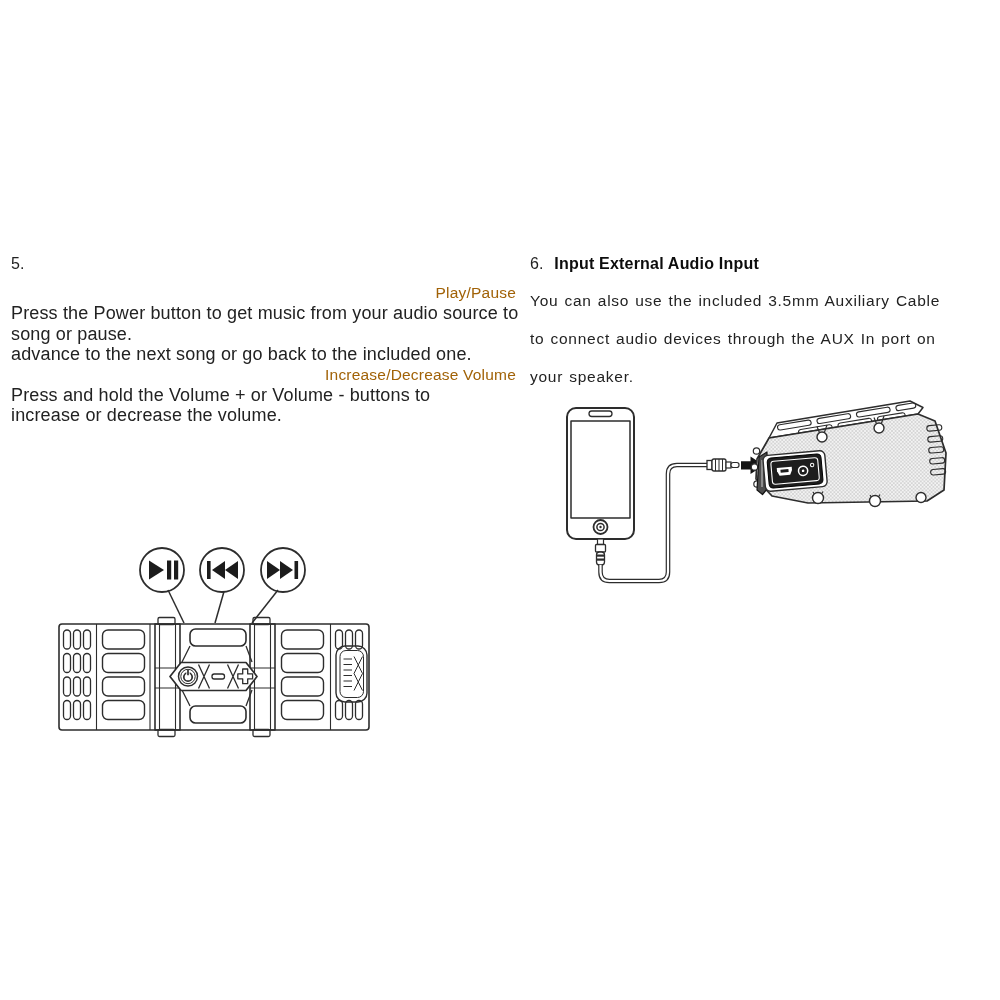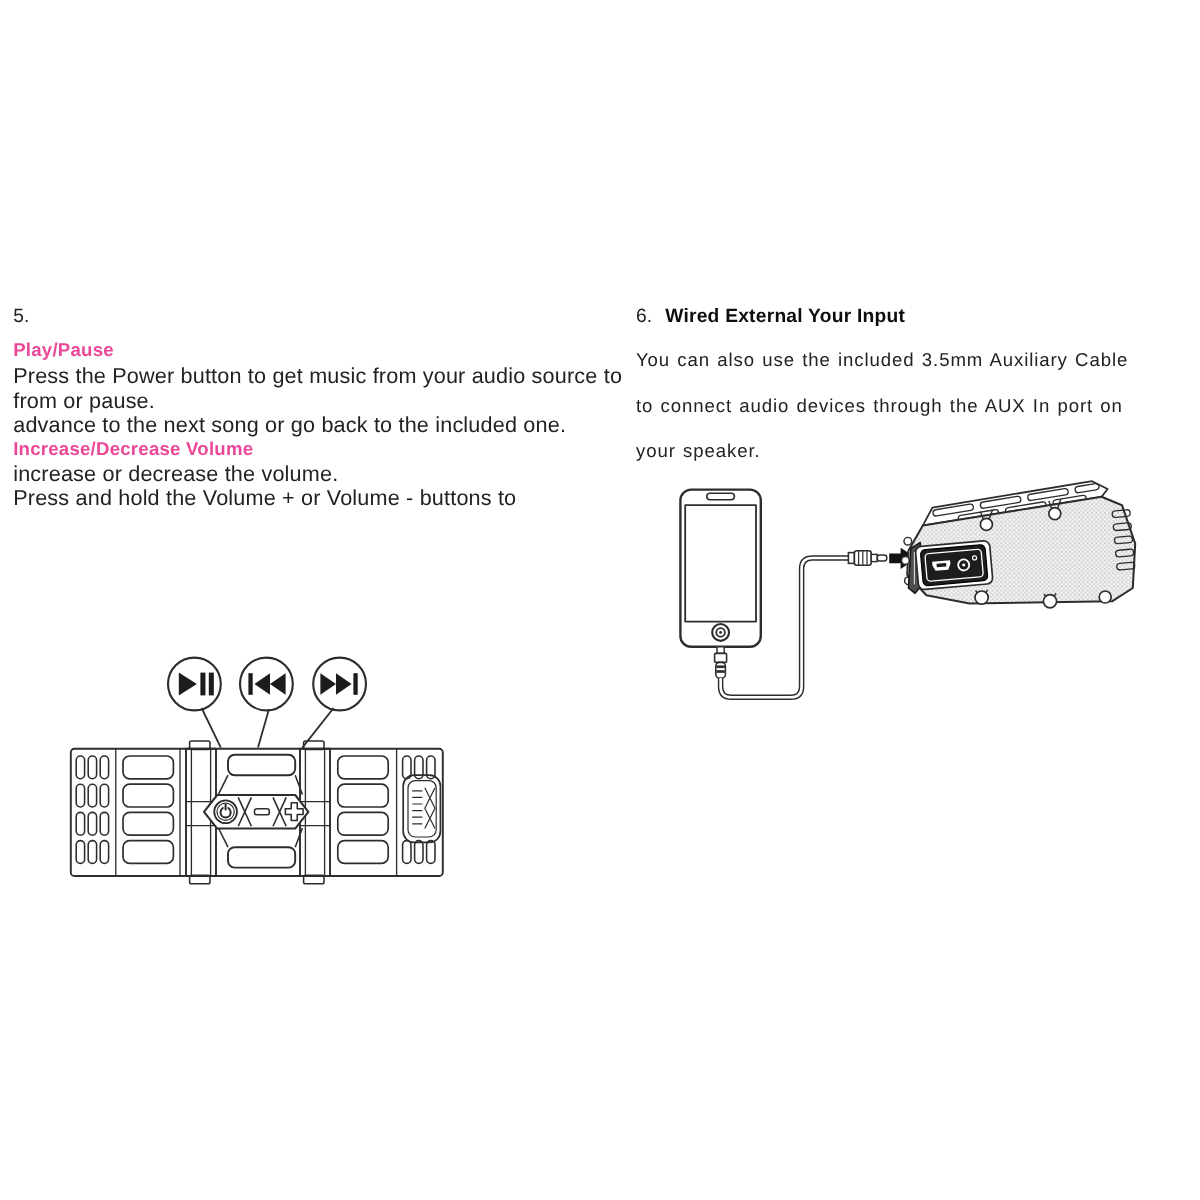--- a/index.html
+++ b/index.html
@@ -6,50 +6,50 @@
   .page{position:relative;width:1000px;height:1000px;background:#ffffff;overflow:hidden;
         font-family:"Liberation Sans",sans-serif;color:#1f1f1f;}
   .col{position:absolute;}
   .col-left{left:11px;top:255px;width:505px;}
   .col-right{left:530px;top:255px;width:465px;}
   .sec-head{display:flex;align-items:baseline;gap:11px;}
   .sec-num{font-size:16px;font-weight:400;color:#222;}
   .sec-title{font-size:16px;font-weight:700;color:#0d0d0d;margin:0;letter-spacing:0.2px;}
   .col-left .sec-head{margin-bottom:10px;}
   .col-right .sec-head{margin-bottom:2px;}
-  .sub-head{font-size:15.5px;font-weight:700;color:#ec4899;margin:0;line-height:20.4px;letter-spacing:0.2px;}
+  .sub-head{font-size:15.5px;font-weight:400;color:#a16207;margin:0;line-height:20.4px;letter-spacing:0.2px;text-align:right;}
   .body-line{font-size:18px;line-height:20.4px;white-space:nowrap;color:#222;letter-spacing:0.15px;}
   .col-right .body-line{font-size:15.5px;line-height:21px;letter-spacing:0.75px;word-spacing:1px;margin-top:17px;}
   .illus{position:absolute;}
   .illus-controls{left:30px;top:540px;width:345px;height:205px;}
   .illus-aux{left:550px;top:395px;width:410px;height:215px;}
   svg{display:block;}
 </style>
 </head>
 <body>
 
 <div class="page">
 
   <section class="col col-left">
     <div class="sec-head">
       <span class="sec-num">5.</span>
     </div>
     <h3 class="sub-head">Play/Pause</h3>
     <div class="body-line">Press the Power button to get music from your audio source to</div>
-    <div class="body-line">from or pause.</div>
+    <div class="body-line">song or pause.</div>
     <div class="body-line">advance to the next song or go back to the included one.</div>
     <h3 class="sub-head">Increase/Decrease Volume</h3>
+    <div class="body-line">Press and hold the Volume + or Volume - buttons to</div>
     <div class="body-line">increase or decrease the volume.</div>
-    <div class="body-line">Press and hold the Volume + or Volume - buttons to</div>
   </section>
 
   <section class="col col-right">
     <div class="sec-head">
       <span class="sec-num">6.</span>
-      <h2 class="sec-title">Wired External Your Input</h2>
+      <h2 class="sec-title">Input External Audio Input</h2>
     </div>
     <div class="body-line">You can also use the included 3.5mm Auxiliary Cable</div>
     <div class="body-line">to connect audio devices through the AUX In port on</div>
     <div class="body-line">your speaker.</div>
   </section>
 
   <div class="illus illus-controls">
     <svg viewBox="0 0 345 205" width="345" height="205">
 
       <g fill="#ffffff" stroke="#2d2d2d" stroke-width="1.8">

